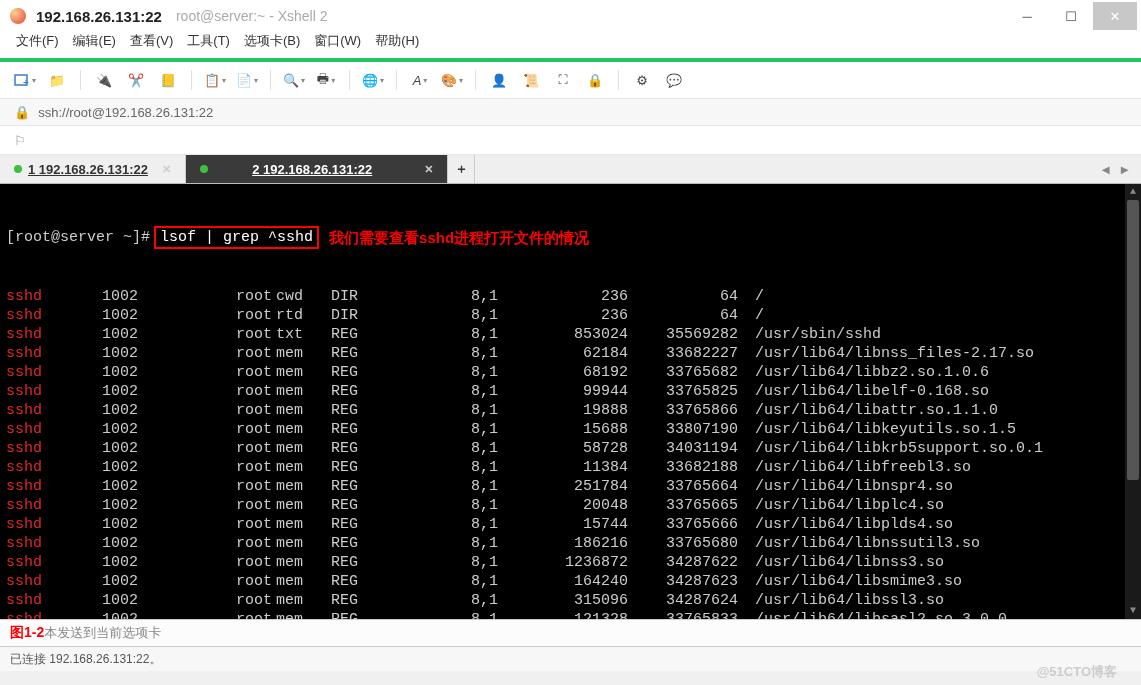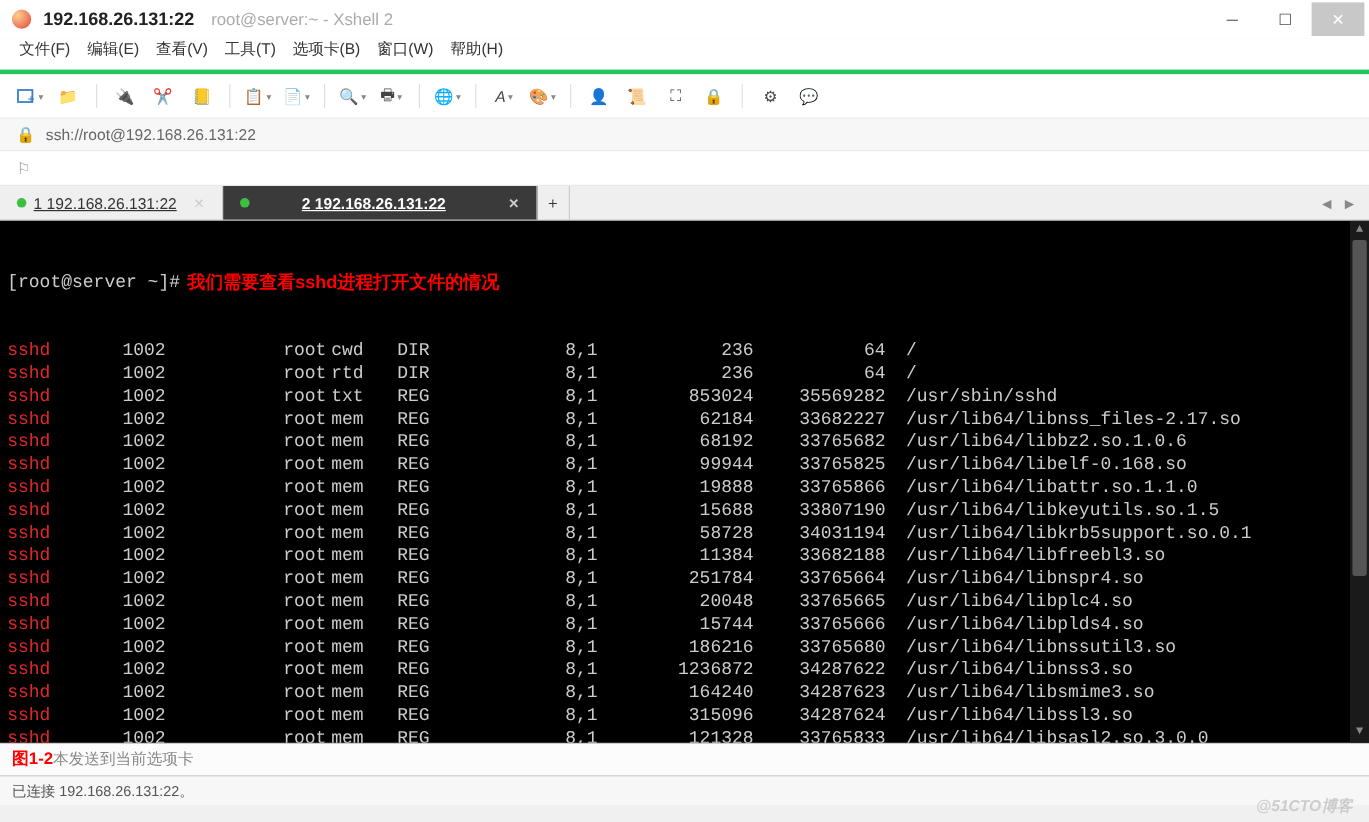--- a/index.html
+++ b/index.html
@@ -45,21 +45,21 @@
   .tool-btn { width:30px; height:26px; display:flex; align-items:center; justify-content:center; color:#444; border-radius:3px;}
   .tool-btn.drop::after { content:"▾"; font-size:8px; margin-left:2px; color:#888;}
   .sep { width:1px; height:20px; background:#e0e0e0; margin: 0 6px;}
   .addrbar { height: 26px; background:#f7f7f7; display:flex; align-items:center; padding:0 14px; border-bottom:1px solid #e8e8e8; color:#666;}
   .addrbar .lock-icon { margin-right:8px;}
   .hintbar { height: 28px; background:#fff; display:flex; align-items:center; padding:0 14px; border-bottom:1px solid #e8e8e8; color:#999;}
   .hintbar .flag-icon { margin-right:6px;}
   .tabbar { height: 28px; background:#efefef; display:flex; align-items:stretch; position:relative; border-bottom:1px solid #bbb;}
   .tab {
     display:flex; align-items:center; padding: 0 14px; font-size:13px; color:#333; position:relative;
-    border-right:1px solid #ccc; cursor:pointer; gap:6px;
+    border-right:1px solid #ccc; cursor:pointer; gap:6px;font-weight:bold;
   }
   .tab.active { background:#3a3a3a; color:#fff; font-weight:bold;gap:44px;}
   .tab .dot { width:8px; height:8px; border-radius:50%; background:#3fbf3f;}
   .tab .label { text-decoration: underline;}
   .tab .close-x { margin-left:8px; color:#ccc; font-size:11px;}
   .tab.add { width:26px; justify-content:center; padding:0;}
   .tab-nav { margin-left:auto; display:flex; align-items:center; gap:6px; padding:0 10px; color:#888;}
   
   .terminal {
     background:#000; color:#ccc;
@@ -88,21 +88,21 @@
   .scrollbar-v .thumb { position:absolute; left:2px; right:2px; top:0; height:280px; background:#555; border-radius:2px;}
   
   .footer-hint { height:26px; border-top:1px solid #ccc; background:#fcfcfc; display:flex; align-items:center; padding:0 10px; color:#888;}
   .footer-hint .fig { color:red; font-weight:bold; font-size:14px;}
   .statusbar {
     height:24px; border-top:1px solid #ccc; background:#f7f7f7;
     display:flex; align-items:center; padding:0 10px; font-size:12px; color:#555;
   }
   .status-right { margin-left:auto; display:flex; align-items:center; gap:22px;}
   .watermark {
-    position:absolute; right:14px; bottom:4px; color:#ccc; font-size:13px; font-style:italic; font-weight:bold;
+    position:absolute; right:24px; bottom:4px; color:#ccc; font-size:13px; font-weight:bold;
     pointer-events:none;
   }
   svg { display:block;}
 </style>
 </head>
 <body>
 
 <div class="titlebar">
   <div class="ticon"></div>
   <span class="addr">192.168.26.131:22</span>
@@ -184,20 +184,21 @@
   <div class="tab add">＋</div>
   <div class="tab-nav">
     <span>◄</span>
     <span>►</span>
   </div>
 </div>
 
 <div class="terminal">
   <div class="term-prompt-line">
     <span>[root@server ~]#</span>
+    <span class="cmd-box">lsof | grep ^sshd</span>
     <span class="annot">我们需要查看sshd进程打开文件的情况</span>
   </div>
   <div id="rows"><div class="row"><span class="sshd">sshd   </span><span class="c-num">  1002</span><span class="c-num">          root</span><span>cwd   </span><span>DIR   </span><span class="c-num">       8,1</span><span class="c-num">       236</span><span class="c-num">         64</span><span> /</span></div><div class="row"><span class="sshd">sshd   </span><span class="c-num">  1002</span><span class="c-num">          root</span><span>rtd   </span><span>DIR   </span><span class="c-num">       8,1</span><span class="c-num">       236</span><span class="c-num">         64</span><span> /</span></div><div class="row"><span class="sshd">sshd   </span><span class="c-num">  1002</span><span class="c-num">          root</span><span>txt   </span><span>REG   </span><span class="c-num">       8,1</span><span class="c-num">    853024</span><span class="c-num">   35569282</span><span> /usr/sbin/sshd</span></div><div class="row"><span class="sshd">sshd   </span><span class="c-num">  1002</span><span class="c-num">          root</span><span>mem   </span><span>REG   </span><span class="c-num">       8,1</span><span class="c-num">     62184</span><span class="c-num">   33682227</span><span> /usr/lib64/libnss_files-2.17.so</span></div><div class="row"><span class="sshd">sshd   </span><span class="c-num">  1002</span><span class="c-num">          root</span><span>mem   </span><span>REG   </span><span class="c-num">       8,1</span><span class="c-num">     68192</span><span class="c-num">   33765682</span><span> /usr/lib64/libbz2.so.1.0.6</span></div><div class="row"><span class="sshd">sshd   </span><span class="c-num">  1002</span><span class="c-num">          root</span><span>mem   </span><span>REG   </span><span class="c-num">       8,1</span><span class="c-num">     99944</span><span class="c-num">   33765825</span><span> /usr/lib64/libelf-0.168.so</span></div><div class="row"><span class="sshd">sshd   </span><span class="c-num">  1002</span><span class="c-num">          root</span><span>mem   </span><span>REG   </span><span class="c-num">       8,1</span><span class="c-num">     19888</span><span class="c-num">   33765866</span><span> /usr/lib64/libattr.so.1.1.0</span></div><div class="row"><span class="sshd">sshd   </span><span class="c-num">  1002</span><span class="c-num">          root</span><span>mem   </span><span>REG   </span><span class="c-num">       8,1</span><span class="c-num">     15688</span><span class="c-num">   33807190</span><span> /usr/lib64/libkeyutils.so.1.5</span></div><div class="row"><span class="sshd">sshd   </span><span class="c-num">  1002</span><span class="c-num">          root</span><span>mem   </span><span>REG   </span><span class="c-num">       8,1</span><span class="c-num">     58728</span><span class="c-num">   34031194</span><span> /usr/lib64/libkrb5support.so.0.1</span></div><div class="row"><span class="sshd">sshd   </span><span class="c-num">  1002</span><span class="c-num">          root</span><span>mem   </span><span>REG   </span><span class="c-num">       8,1</span><span class="c-num">     11384</span><span class="c-num">   33682188</span><span> /usr/lib64/libfreebl3.so</span></div><div class="row"><span class="sshd">sshd   </span><span class="c-num">  1002</span><span class="c-num">          root</span><span>mem   </span><span>REG   </span><span class="c-num">       8,1</span><span class="c-num">    251784</span><span class="c-num">   33765664</span><span> /usr/lib64/libnspr4.so</span></div><div class="row"><span class="sshd">sshd   </span><span class="c-num">  1002</span><span class="c-num">          root</span><span>mem   </span><span>REG   </span><span class="c-num">       8,1</span><span class="c-num">     20048</span><span class="c-num">   33765665</span><span> /usr/lib64/libplc4.so</span></div><div class="row"><span class="sshd">sshd   </span><span class="c-num">  1002</span><span class="c-num">          root</span><span>mem   </span><span>REG   </span><span class="c-num">       8,1</span><span class="c-num">     15744</span><span class="c-num">   33765666</span><span> /usr/lib64/libplds4.so</span></div><div class="row"><span class="sshd">sshd   </span><span class="c-num">  1002</span><span class="c-num">          root</span><span>mem   </span><span>REG   </span><span class="c-num">       8,1</span><span class="c-num">    186216</span><span class="c-num">   33765680</span><span> /usr/lib64/libnssutil3.so</span></div><div class="row"><span class="sshd">sshd   </span><span class="c-num">  1002</span><span class="c-num">          root</span><span>mem   </span><span>REG   </span><span class="c-num">       8,1</span><span class="c-num">   1236872</span><span class="c-num">   34287622</span><span> /usr/lib64/libnss3.so</span></div><div class="row"><span class="sshd">sshd   </span><span class="c-num">  1002</span><span class="c-num">          root</span><span>mem   </span><span>REG   </span><span class="c-num">       8,1</span><span class="c-num">    164240</span><span class="c-num">   34287623</span><span> /usr/lib64/libsmime3.so</span></div><div class="row"><span class="sshd">sshd   </span><span class="c-num">  1002</span><span class="c-num">          root</span><span>mem   </span><span>REG   </span><span class="c-num">       8,1</span><span class="c-num">    315096</span><span class="c-num">   34287624</span><span> /usr/lib64/libssl3.so</span></div><div class="row"><span class="sshd">sshd   </span><span class="c-num">  1002</span><span class="c-num">          root</span><span>mem   </span><span>REG   </span><span class="c-num">       8,1</span><span class="c-num">    121328</span><span class="c-num">   33765833</span><span> /usr/lib64/libsasl2.so.3.0.0</span></div></div>
   
   <div class="scrollbar-v">
     <div class="arrow">▲</div>
     <div class="track"><div class="thumb"></div></div>
     <div class="arrow">▼</div>
   </div>
 </div>

